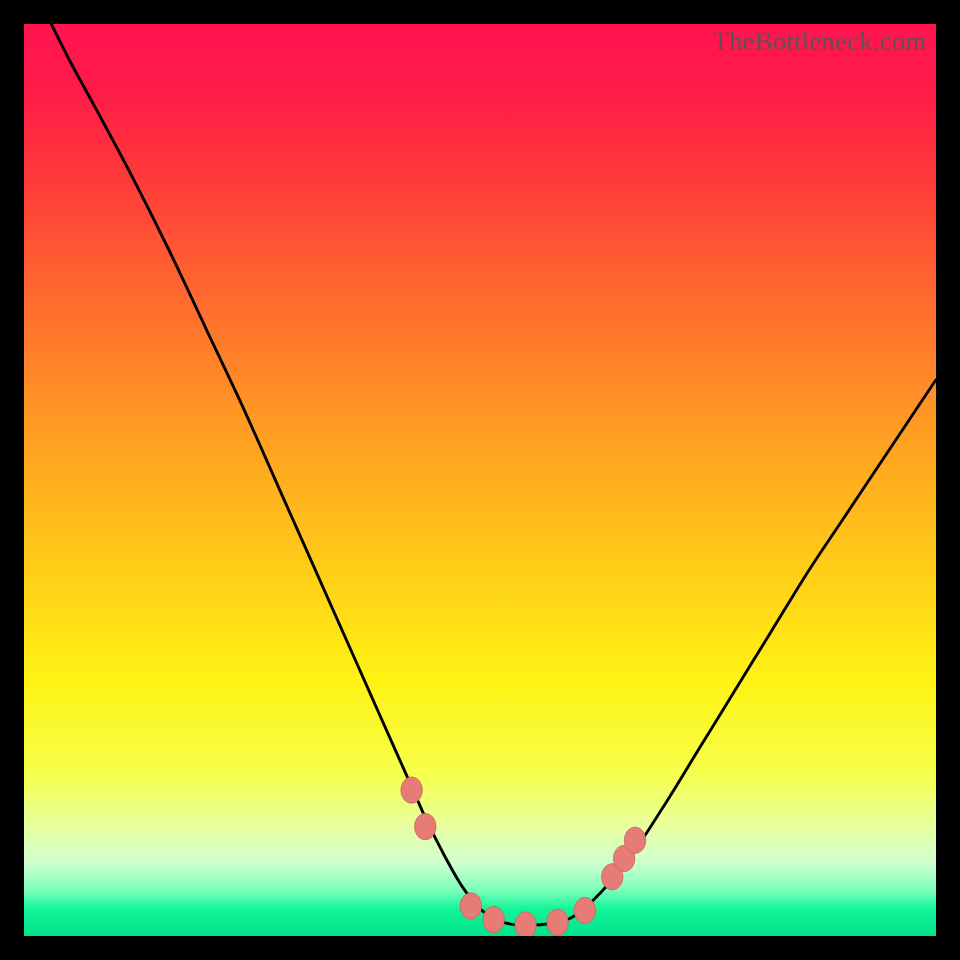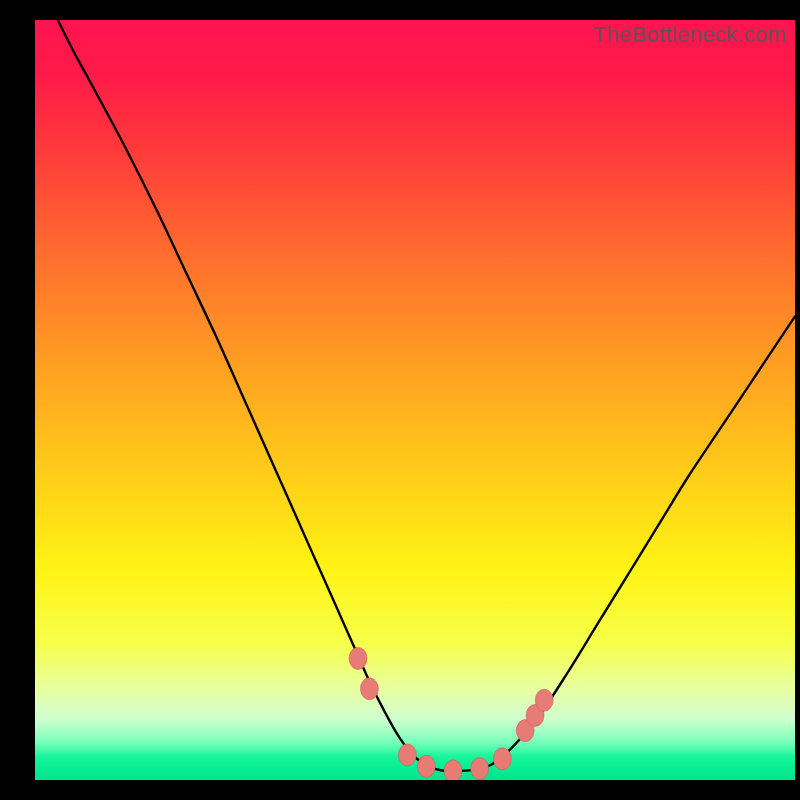--- a/index.html
+++ b/index.html
@@ -14,24 +14,25 @@
   .frame {
     position: absolute;
     left: 20px;
     top: 20px;
     width: 760px;
     height: 760px;
     background: #000;
   }
   .plot-area {
     position: absolute;
-    left: 15px;
+    left: 0;
     top: 0;
     width: 760px;
     height: 624px;
+    font-family: Liberation Serif, serif;
   }
   .gradient {
     position: absolute;
     left: 0;
     top: 0;
     width: 760px;
     height: 760px;
     background: linear-gradient(
       to bottom,
       #ff1450 0%,

